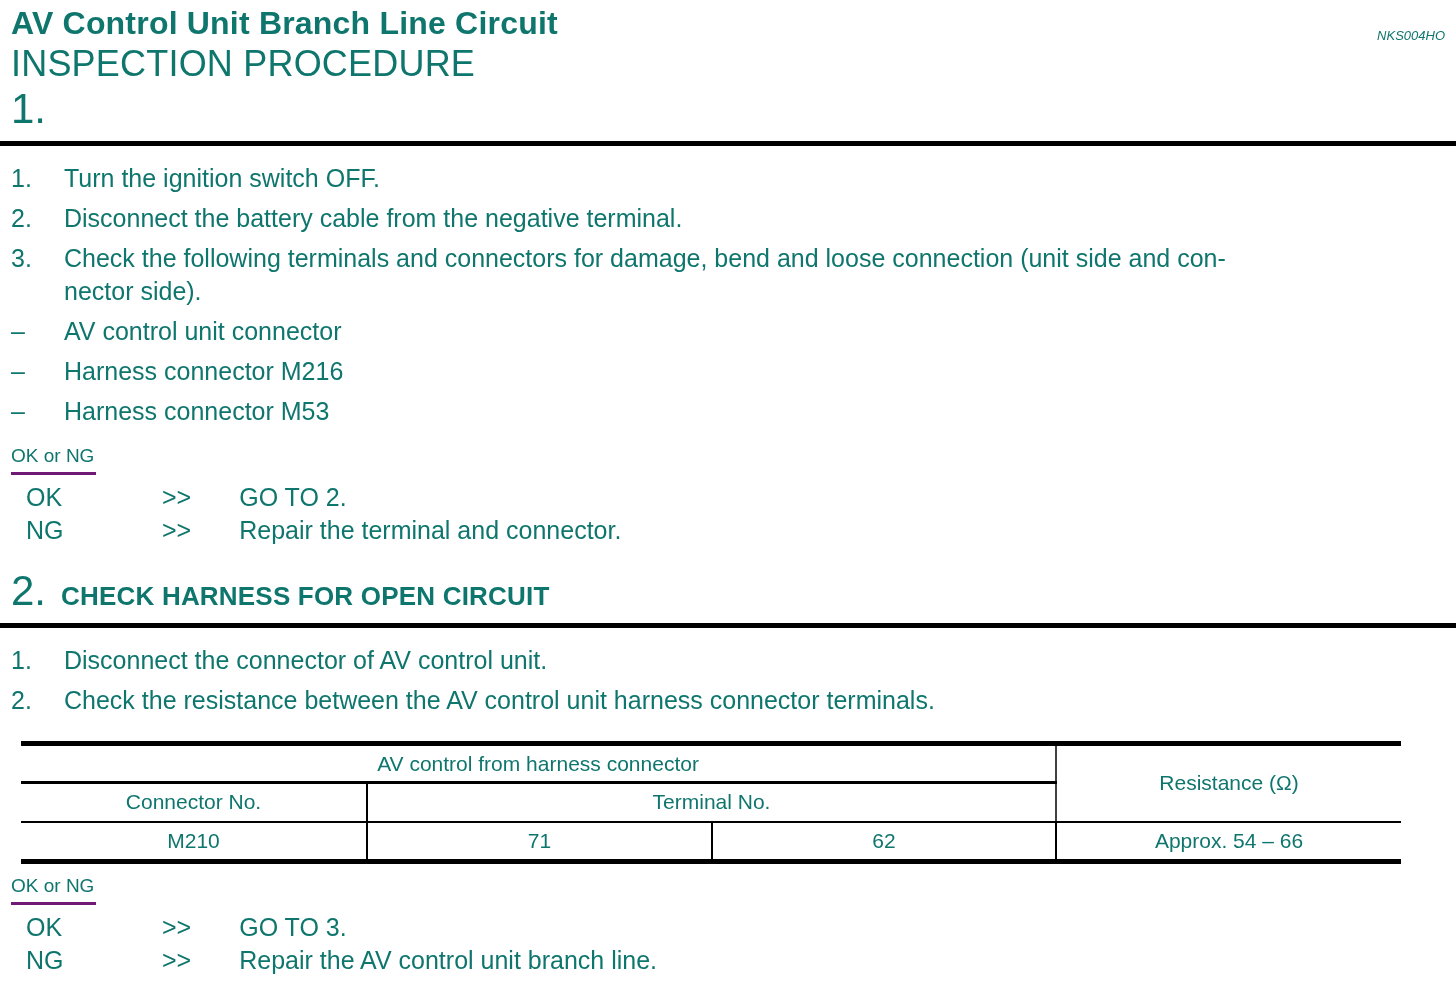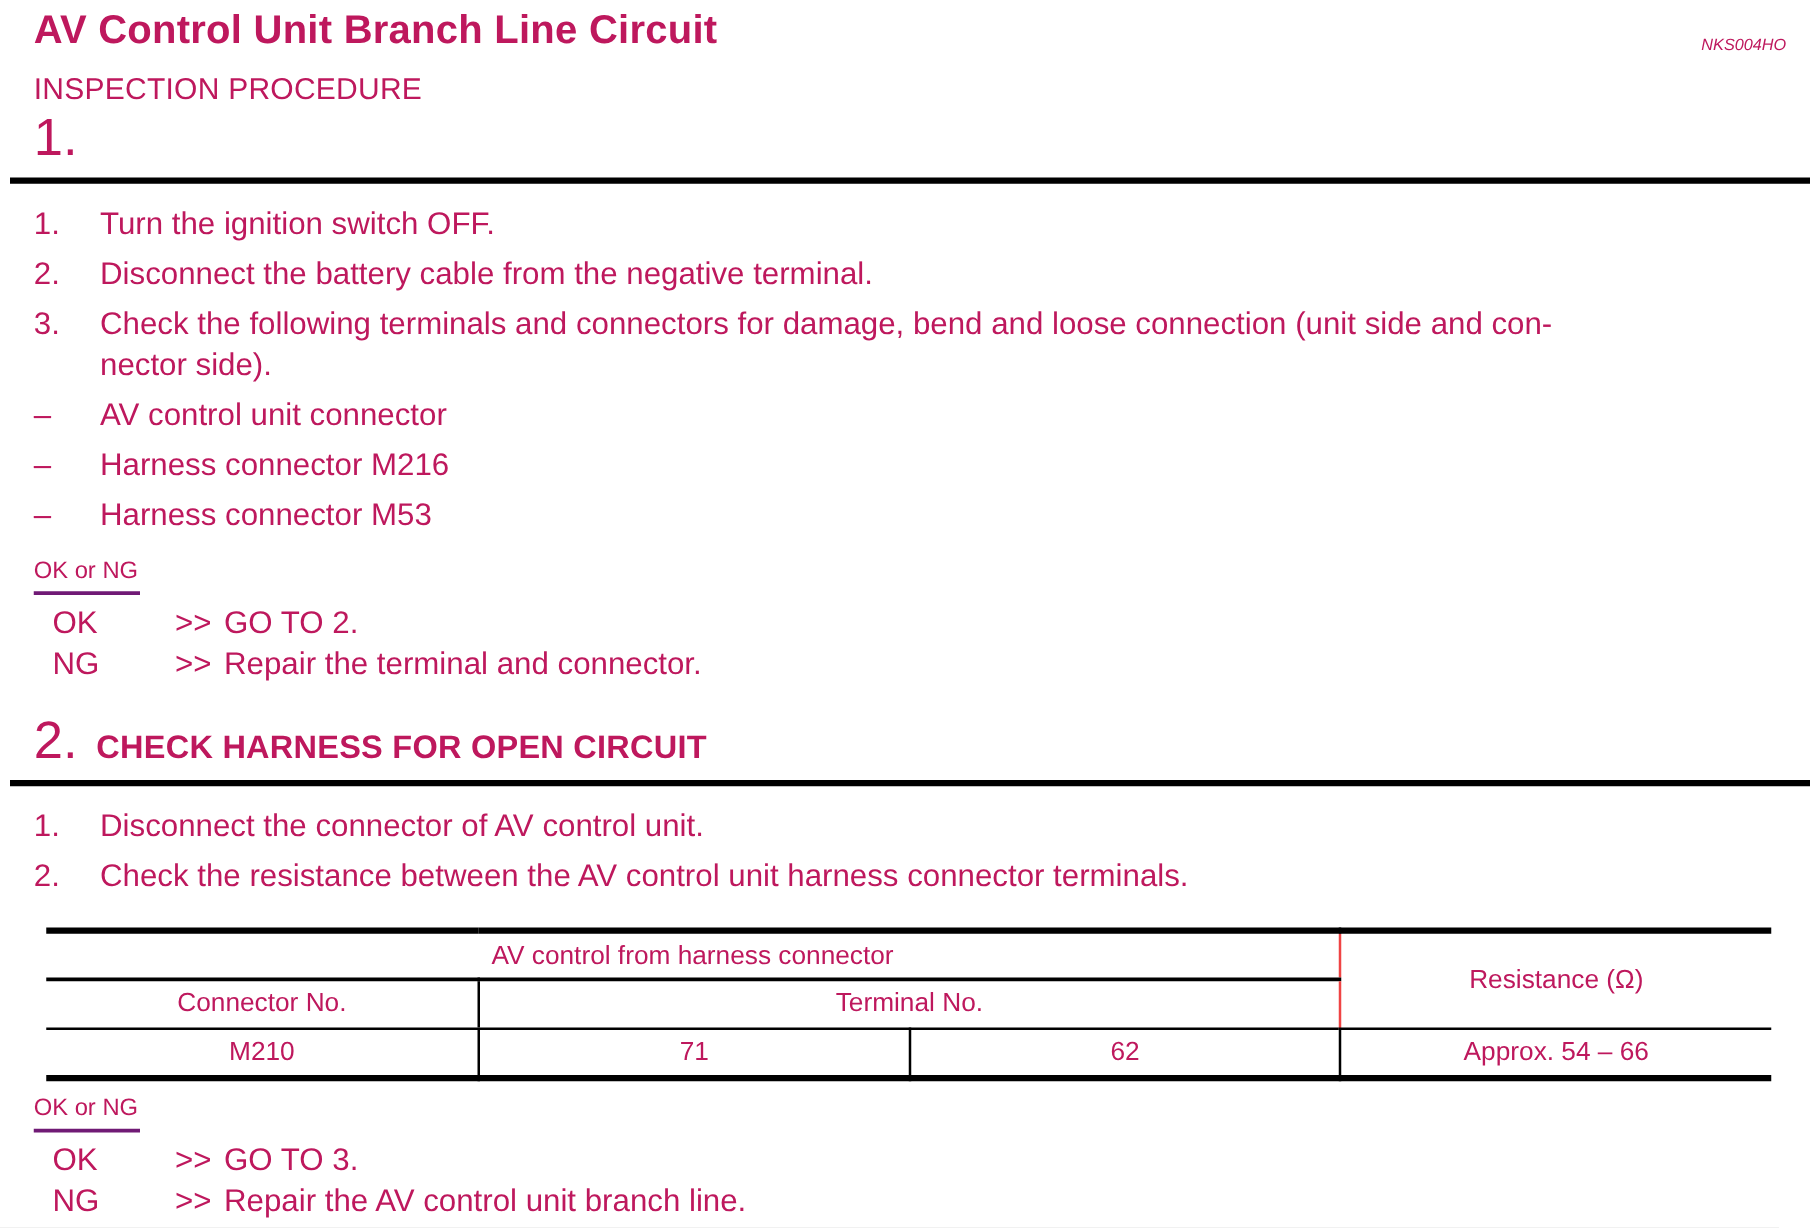--- a/index.html
+++ b/index.html
@@ -1,54 +1,54 @@
 <!DOCTYPE html>
 <html><head>
 <meta charset="utf-8">
 <style>
   * { margin: 0; padding: 0; box-sizing: border-box; }
   html, body { background: #e8e8e8; }
   .page {
     width: 1456px; height: 982px;
-    background: #ffffff; color: #be185d;
+    background: #ffffff; color: #0f766e;
     font-family: "Liberation Sans", sans-serif;
-    padding: 0 27px; position: relative; overflow: hidden;
+    padding: 0 11px; position: relative; overflow: hidden;
   }
   .header-row { display: flex; justify-content: space-between; align-items: flex-start; padding-top: 6px; }
   .title { font-size: 32px; font-weight: bold; line-height: 1.12; letter-spacing: 0.2px; }
   .doc-code { font-size: 13px; font-style: italic; margin-top: 22px; }
-  .subtitle { font-size: 24px; margin-top: 15px; letter-spacing: 0.2px; }
+  .subtitle { font-size: 36px; letter-spacing: 0.2px; }
   .section-heading { display: flex; align-items: baseline; margin-top: 2px; }
   .section-number { font-size: 42px; line-height: 1.05; font-weight: normal; }
   .section-title { font-size: 26px; font-weight: bold; margin-left: 15px; letter-spacing: 0.2px; }
   .rule { height: 5px; background: #000; margin: 10px -19px 0 -19px; }
   .step-list { margin-top: 16px; }
   .step { display: flex; font-size: 25px; line-height: 33px; margin-bottom: 7px; }
   .step-num { width: 53px; flex: none; }
   .step-text { flex: 1; white-space: pre-line; }
   .okng-heading { margin-top: 14px; }
   .okng-label { display: inline-block; font-size: 19px; line-height: 28px; border-bottom: 3px solid #701a75; padding: 0 2px 2px 0; }
   .results { margin-top: 6px; }
-  .result-row { display: flex; font-size: 25px; line-height: 33px; padding-left: 15px; }
+  .result-row { display: flex; font-size: 25px; line-height: 33px; padding-left: 15px; gap: 38px; }
   .result-label { width: 98px; flex: none; }
   .result-arrow { margin-right: 10px; }
   .section2 { margin-top: 22px; }
   .spec-table {
     border-collapse: collapse; table-layout: fixed;
     width: 1380px; margin: 24px 0 0 10px;
     border-top: 5px solid #000; border-bottom: 5px solid #000;
     font-size: 21px;
   }
   .spec-table td { text-align: center; vertical-align: middle; padding: 0 4px; }
   .r1 td { height: 39px; }
   .r2 td { height: 39px; }
   .r3 td { height: 40px; }
   .group-hd { border-bottom: 3px solid #000; }
   .sub-hd { border-bottom: 2px solid #000; }
-  .res-hd { border-left: 2px solid #ef4444; border-bottom: 2px solid #000; }
+  .res-hd { border-left: 2px solid #404040; border-bottom: 2px solid #000; }
   .bl { border-left: 2px solid #000; }
 </style>
 </head>
 <body>
 
 <div class="page">
 
   <div class="header-row">
     <div class="title">AV Control Unit Branch Line Circuit</div>
     <div class="doc-code">NKS004HO</div>

